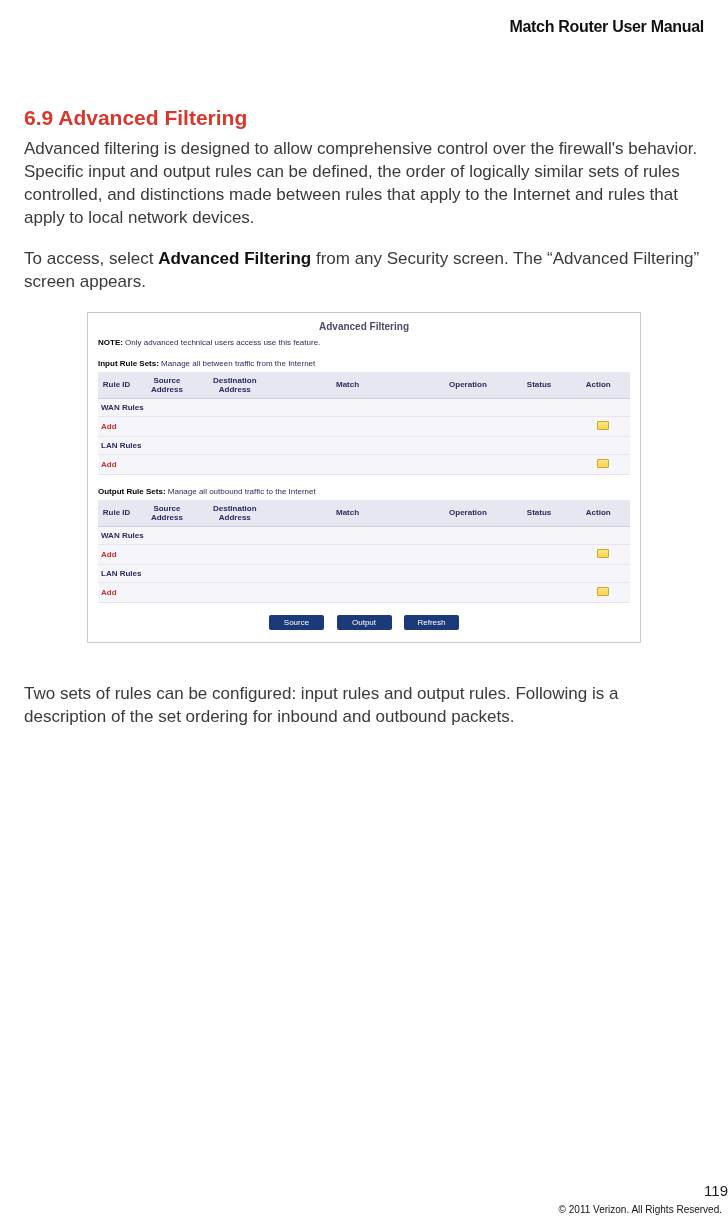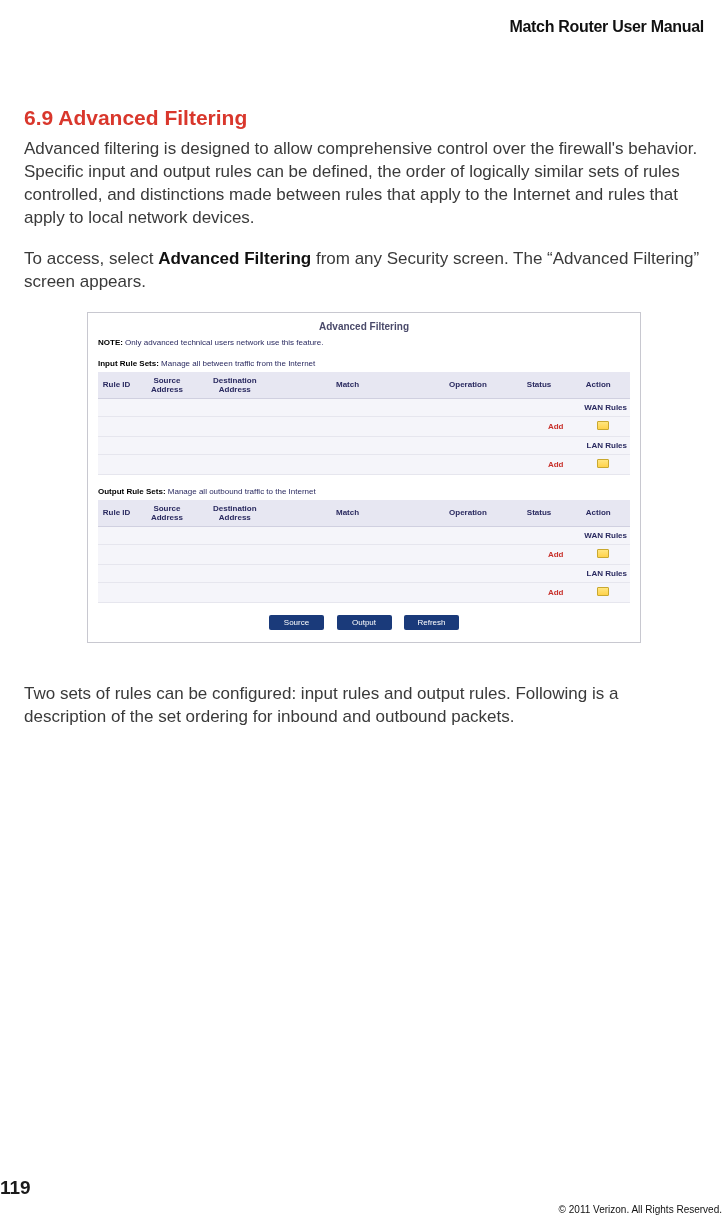--- a/index.html
+++ b/index.html
@@ -76,21 +76,21 @@
     font-size: 8px;
     font-weight: 700;
     padding: 4px 2px;
     text-align: center;
     border-bottom: 1px solid #d0d0e0;
   }
   table.af-table td {
     background: #f5f5fa;
     font-size: 8px;
     padding: 4px 3px;
-    text-align: right;
+    text-align: left;
     border-bottom: 1px solid #e6e6ee;
     height: 14px;
   }
   .row-grouphead td { font-weight: 700; color: #2a2a60; }
   .row-add td.first { color: #c8322c; font-weight: 700; }
   .action-icon {
     display: inline-block;
     width: 12px; height: 9px;
     background: linear-gradient(#ffe680,#ffd24a);
     border: 1px solid #c9a82f;
@@ -110,23 +110,23 @@
     text-align: center;
     padding: 3px 6px;
     margin: 0 5px;
     border-radius: 2px;
     cursor: pointer;
   }
   .page-number {
     position: absolute;
     bottom: 28px;
     left: 0; right: 0;
-    text-align: left;
-    font-weight: 700;
-    font-size: 19px;
+    text-align: right;
+    font-weight: 400;
+    font-size: 15px;
   }
   .copyright {
     position: absolute;
     bottom: 12px;
     right: 6px;
     font-size: 10px;
     color: #111;
   }
   
   .col-ruleid { width: 34px; }
@@ -146,21 +146,21 @@
 
 <p class="body-text">Advanced filtering is designed to allow comprehensive control over the firewall's behavior. Specific input and output rules can be defined, the order of logically similar sets of rules controlled, and distinctions made between rules that apply to the Internet and rules that apply to local network devices.</p>
 
 <p class="body-text">
   <span>To access, select </span><strong>Advanced Filtering</strong><span> from any Security screen. The “Advanced Filtering” screen appears.</span>
 </p>
 
 <div class="af-screenshot">
   <div class="af-title">Advanced Filtering</div>
   <div class="af-note">
-    <b>NOTE:</b><span> Only advanced technical users network use this feature.</span>
+    <b>NOTE:</b><span> Only advanced technical users access use this feature.</span>
   </div>
 
   <div class="af-subhead">
     <b>Input Rule Sets:</b><span> Manage all between traffic from the Internet</span>
   </div>
 
   <table class="af-table">
     <tbody>
         <tr>
       <th class="col-ruleid">Rule ID</th>

